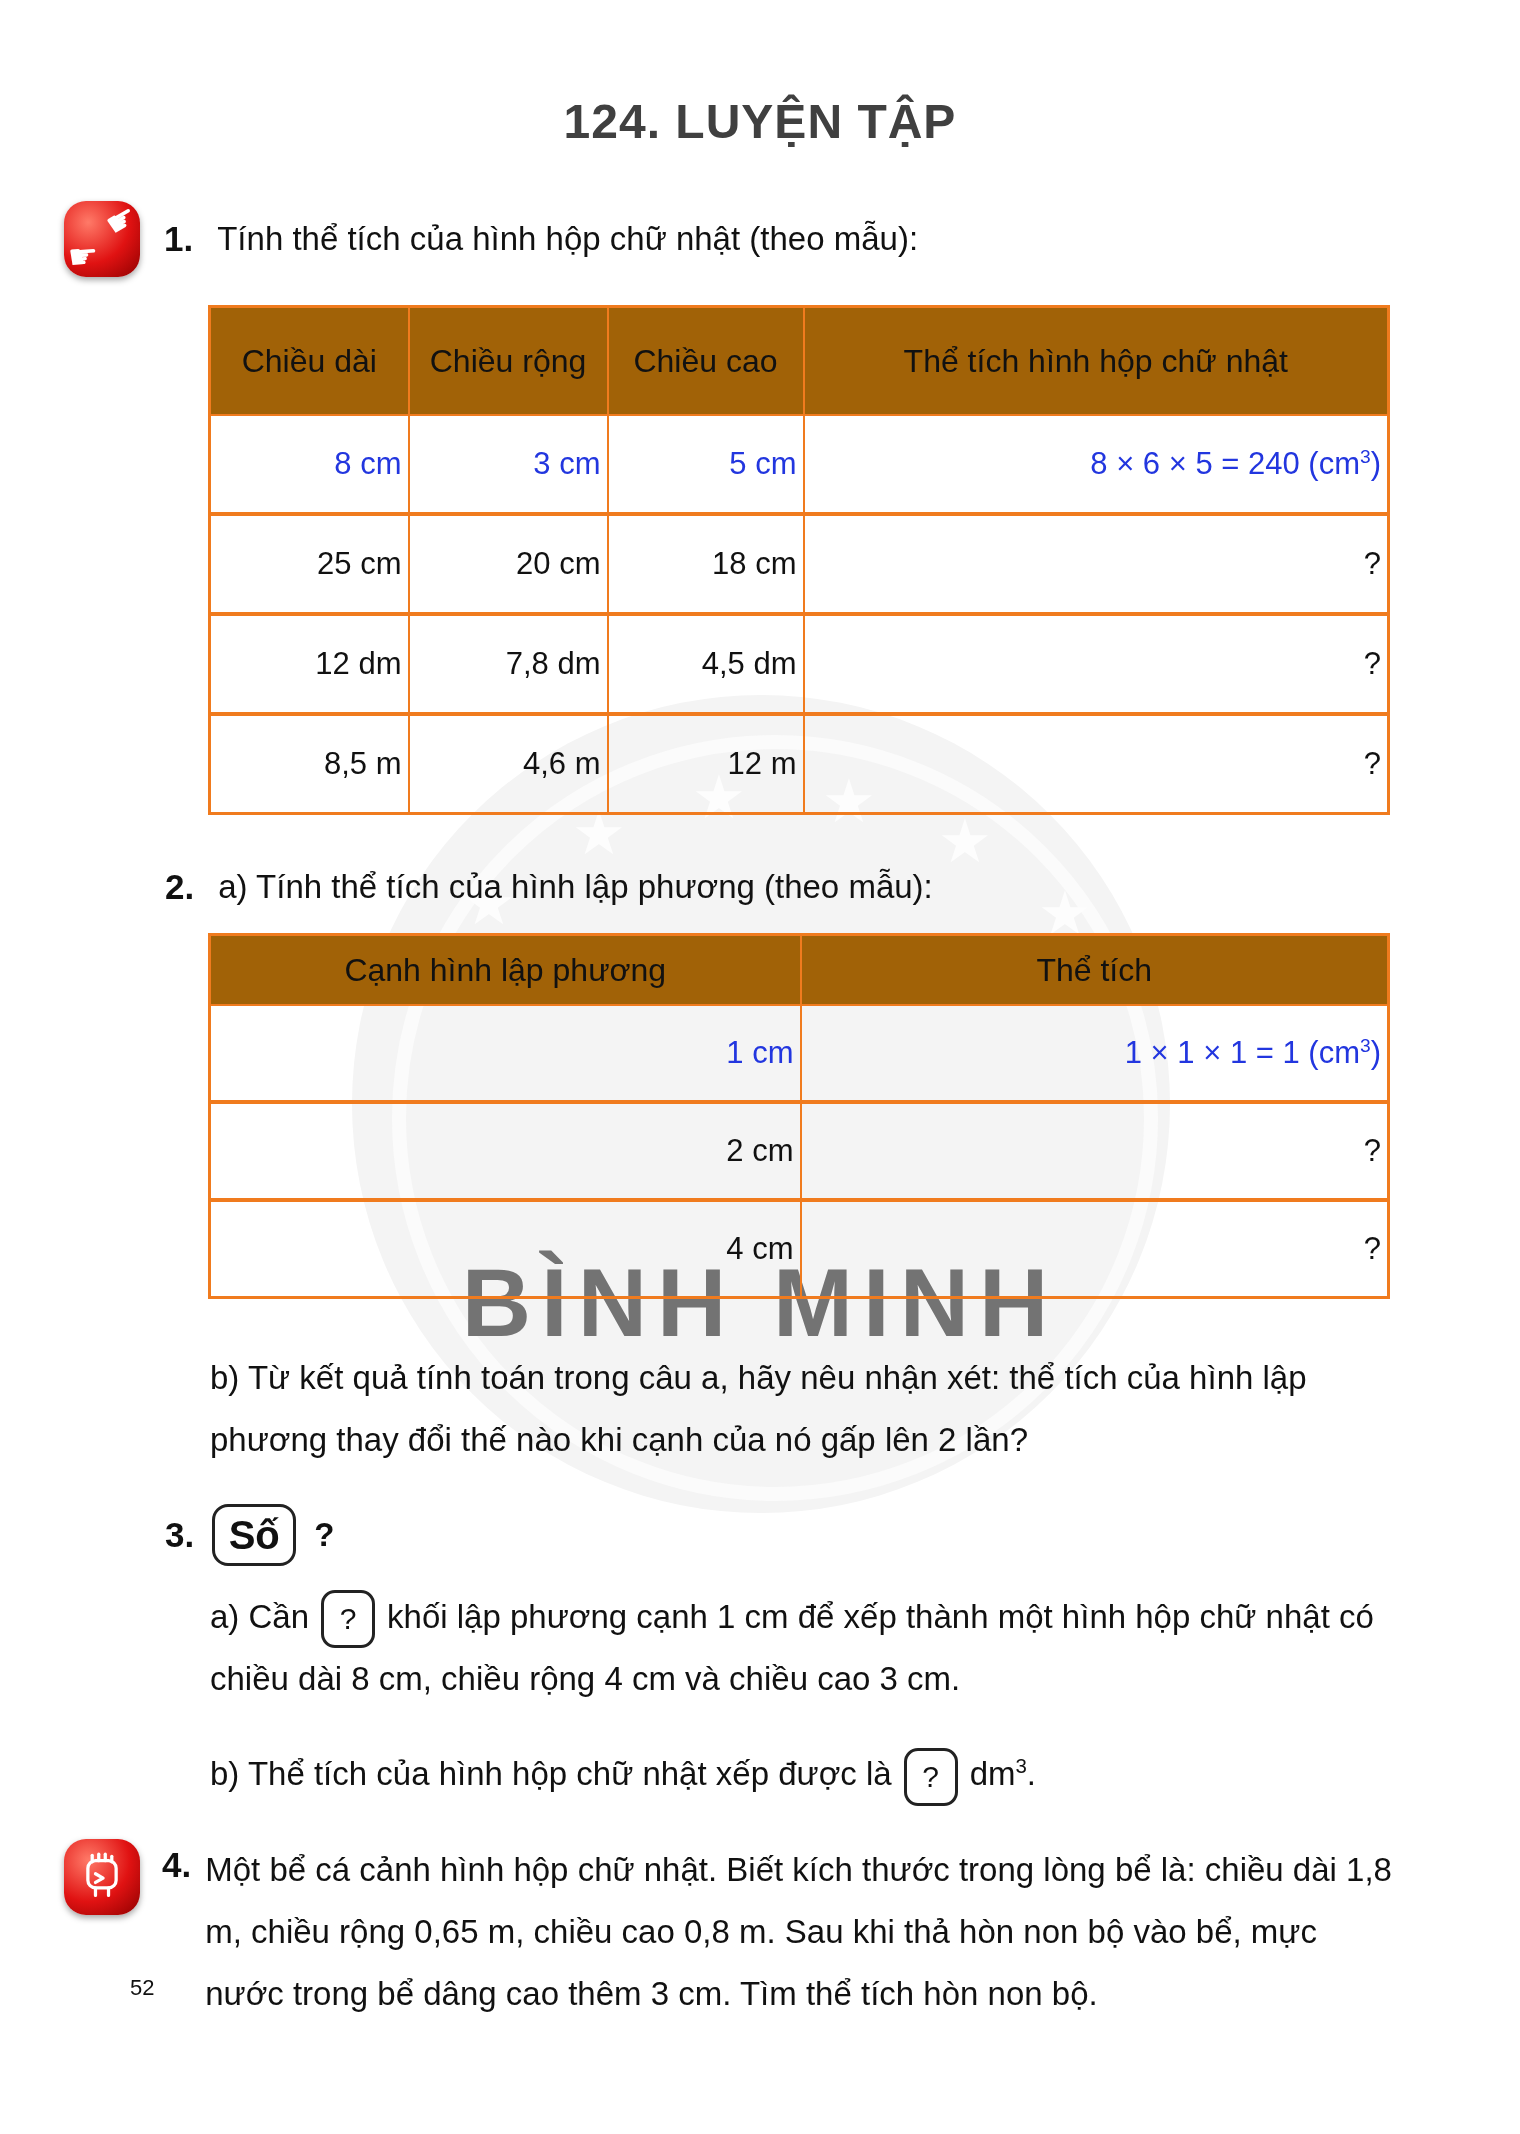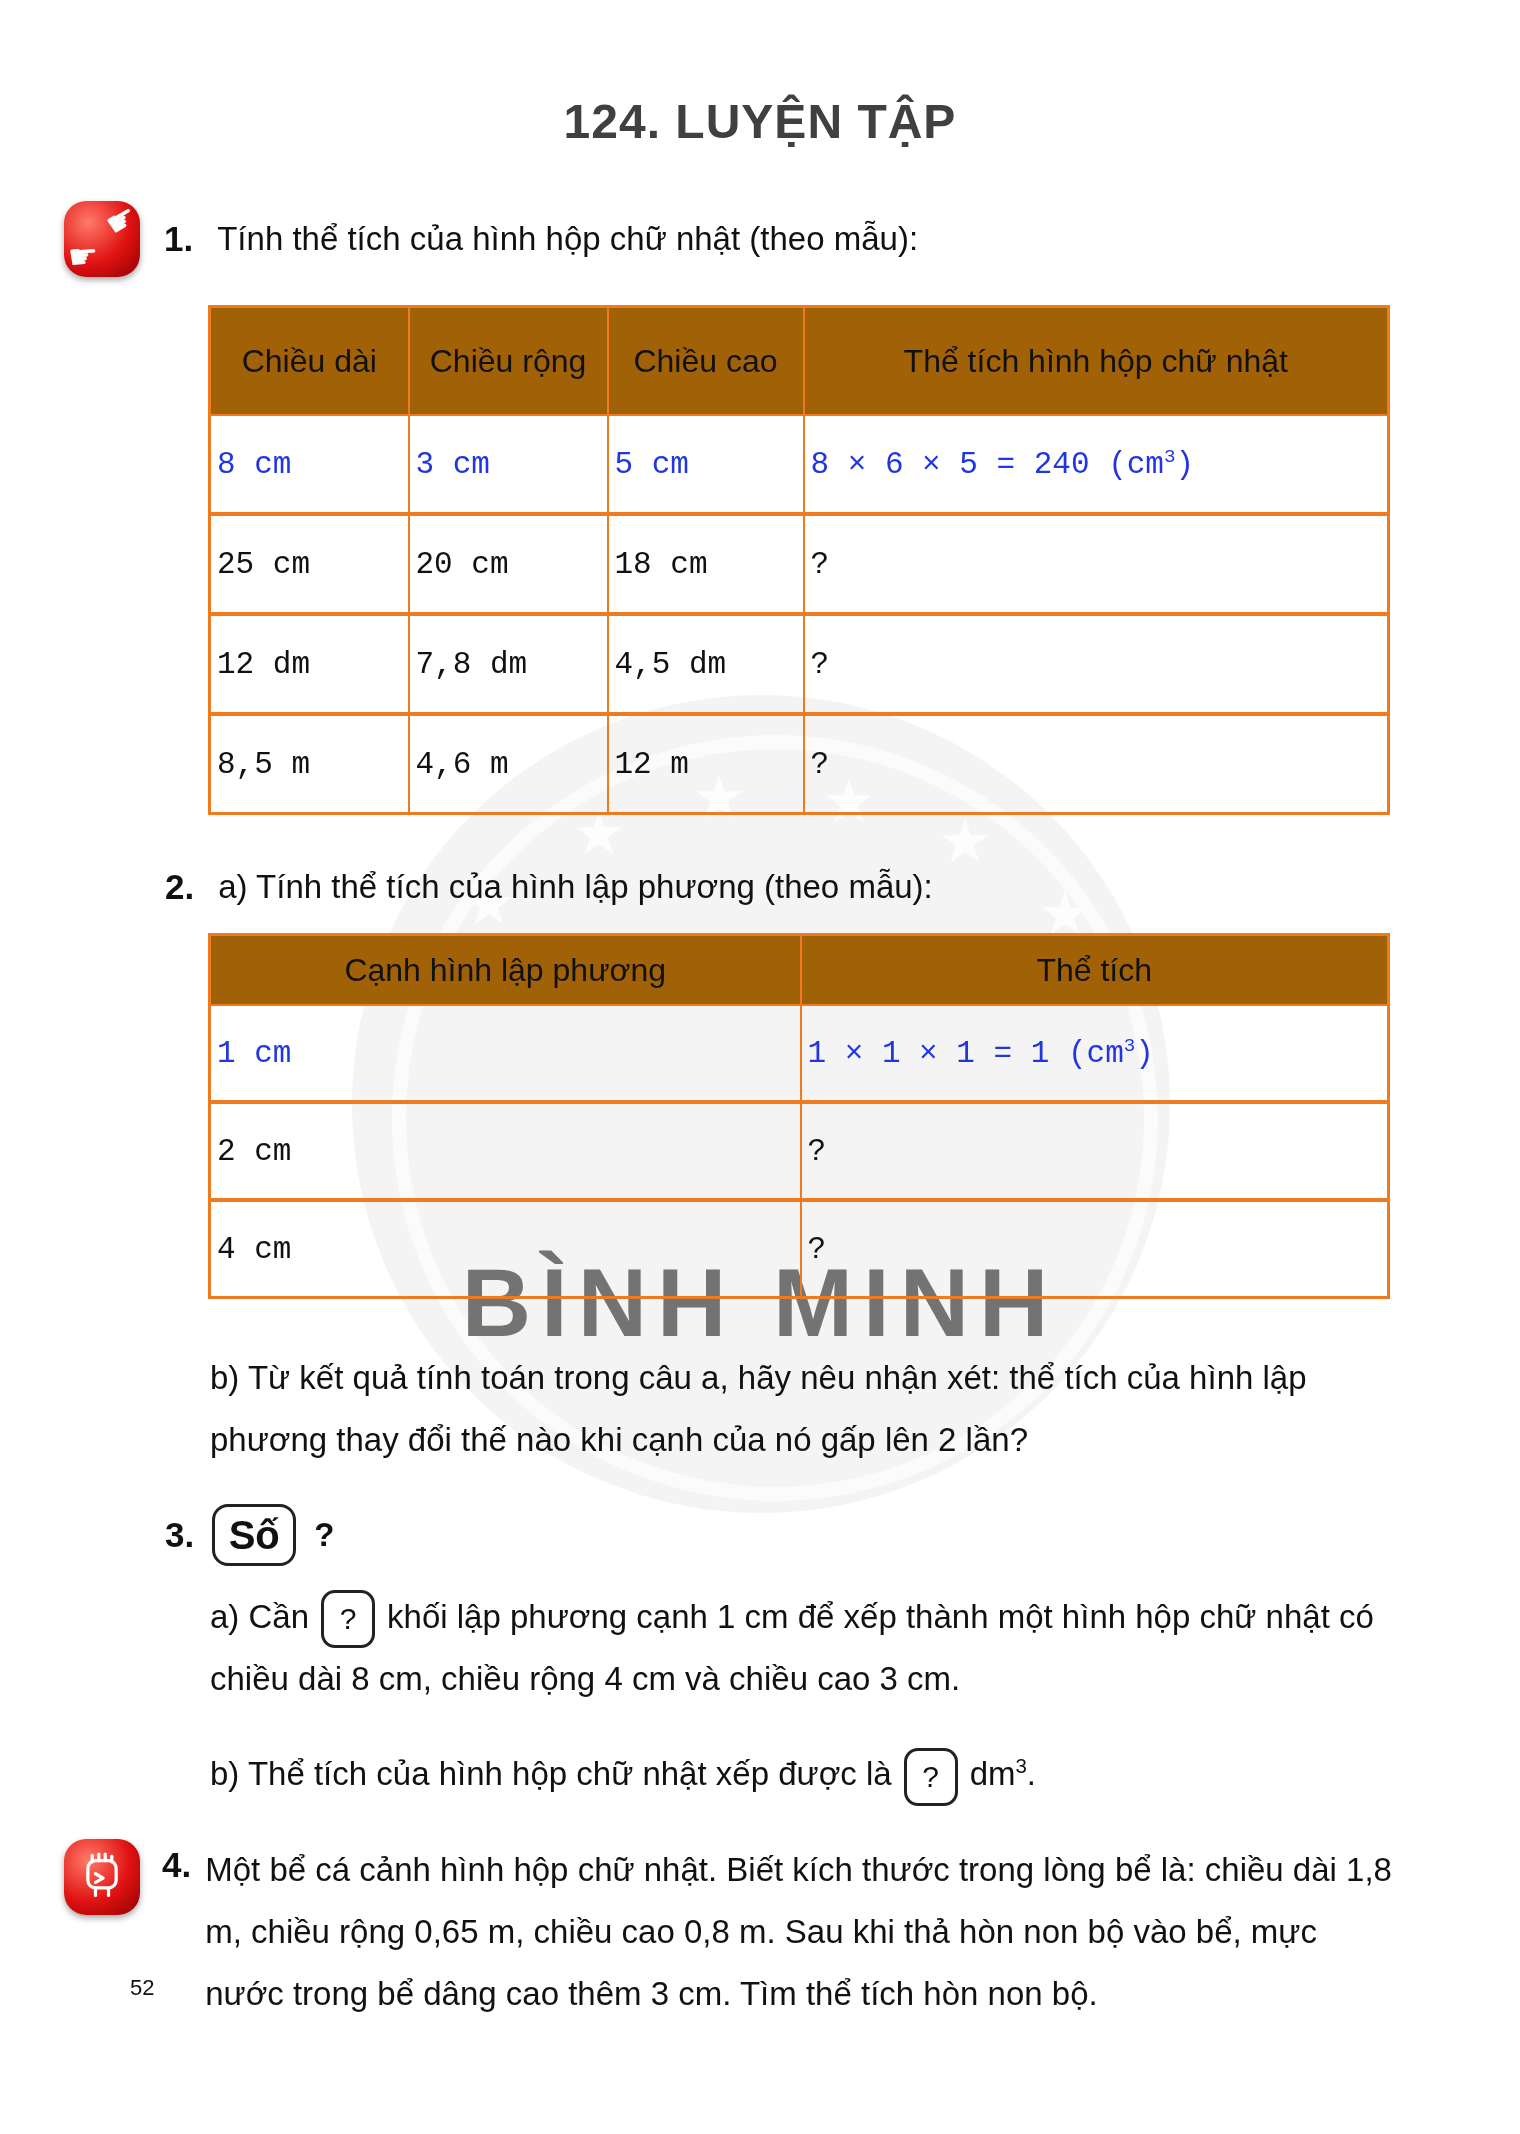--- a/index.html
+++ b/index.html
@@ -31,21 +31,21 @@
     box-shadow:0 3px 6px rgba(0,0,0,.35);display:flex;align-items:center;justify-content:center;}
   .hand{position:absolute;color:#fff;font-size:34px;line-height:1;font-family:"DejaVu Sans",sans-serif;}
   .hand-a{top:2px;right:4px;transform:rotate(-30deg);}
   .hand-b{bottom:4px;left:4px;transform:rotate(-4deg);}
   .hand::before{content:"☛";}
   
   table{border-collapse:collapse;margin-left:208px;width:1182px;background:transparent;}
   table,th,td{border:2.5px solid #f07b1e;}
   table{border-width:3px;}
   th{background:#a16207;font-weight:400;font-size:32px;line-height:42px;padding:10px 6px;text-align:center;}
-  td{font-size:31px;text-align:left;padding:0 6px;font-family:Liberation Mono, monospace;}
+  td{font-size:31px;text-align:right;padding:0 6px;}
   .t1 th{height:86px;}
   .t1 td{height:96px;}
   .t2 th{height:48px;}
   .t2 td{height:94px;}
   tbody tr + tr td{border-top-width:4.5px;}
   .blue{color:#2236df;}
   sup{font-size:0.62em;vertical-align:super;line-height:0;}
   .mt-t1{margin-top:28px;}
   .mt-t2{margin-top:26px;}
   

